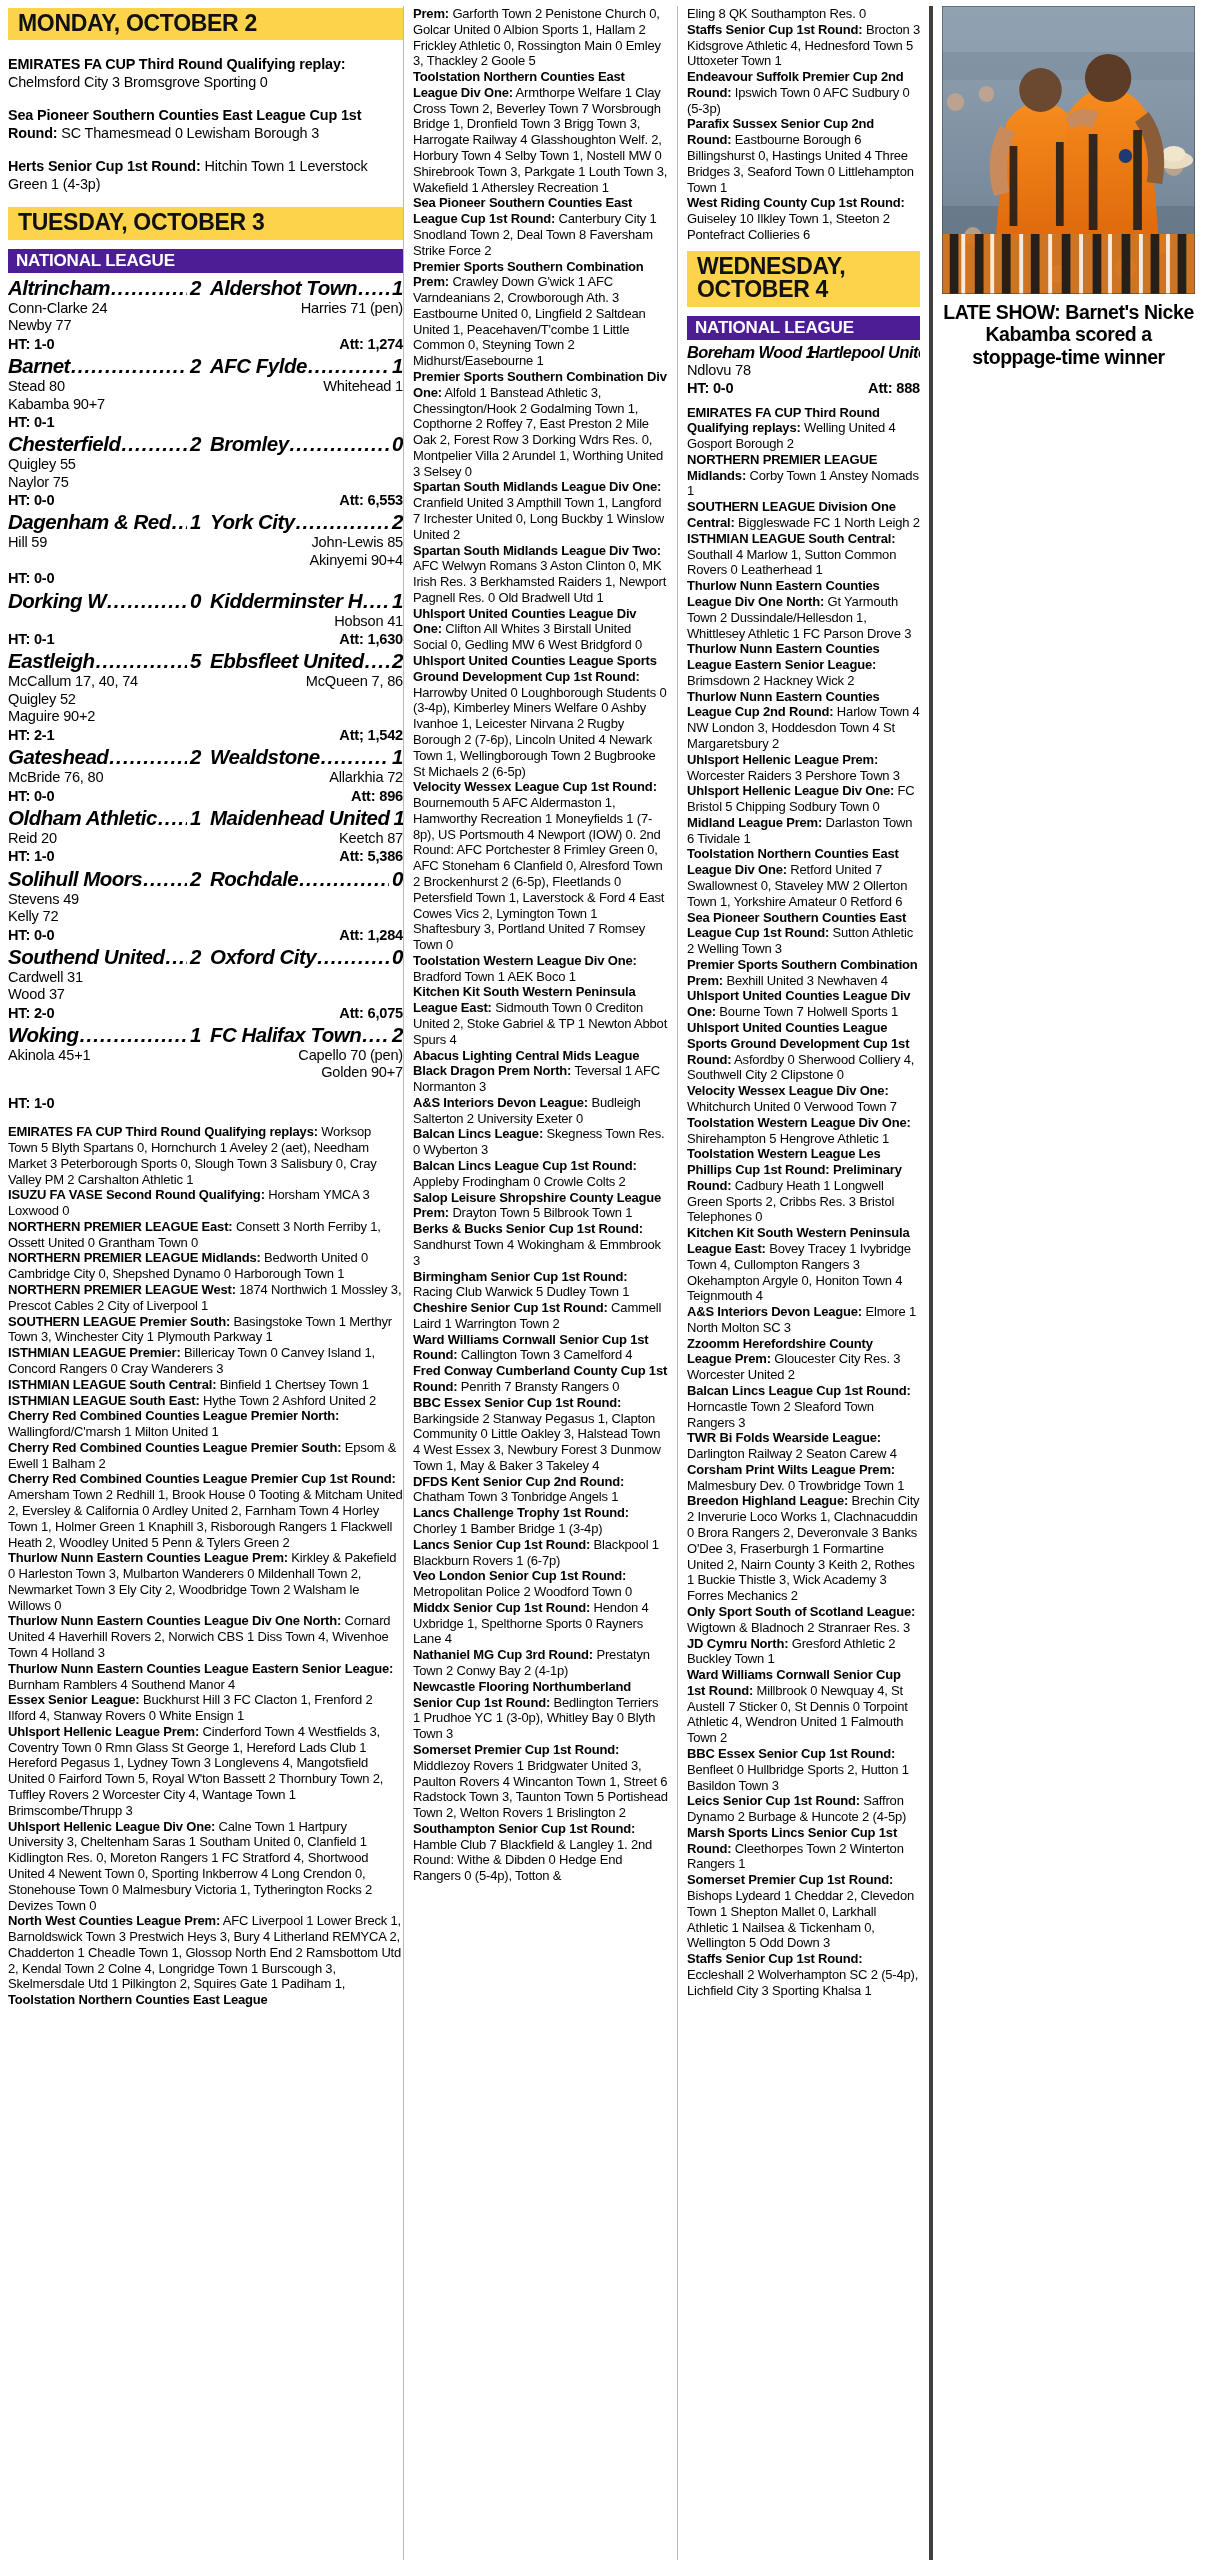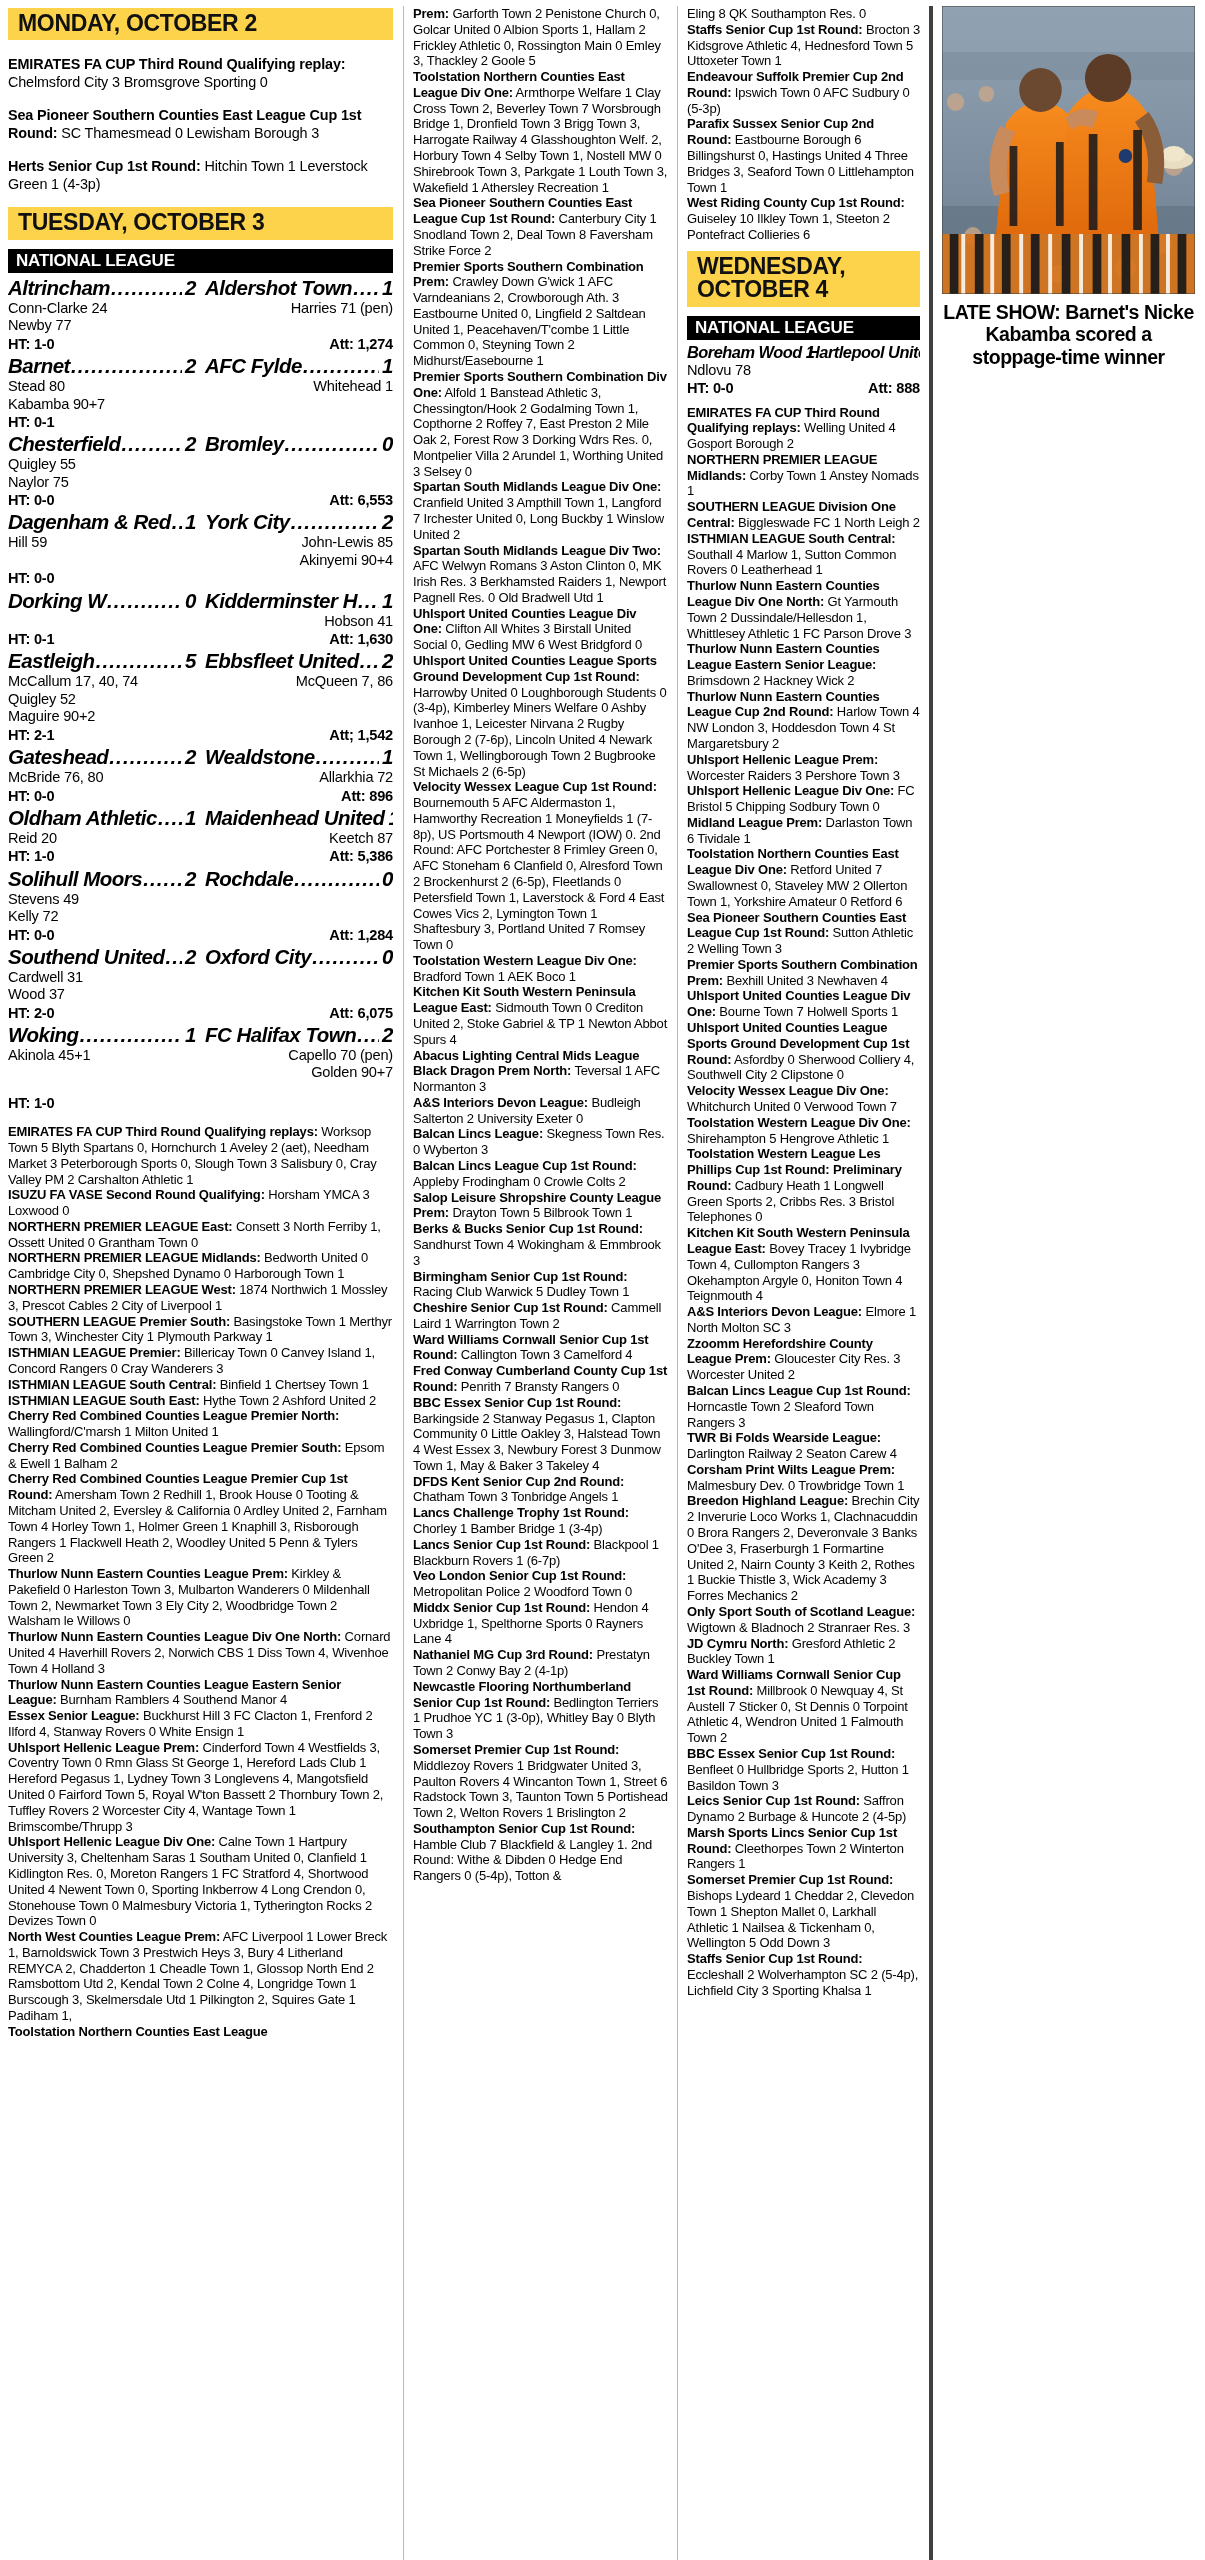--- a/index.html
+++ b/index.html
@@ -17,38 +17,38 @@
     background:#fff;
   }
   .cols{
     display:flex;
     gap:0;
     height:100%;
   }
   .col{
     box-sizing:border-box;
   }
-  .col1{width:396px;padding-right:10px;border-right:1px solid #b9b9b9;}
+  .col1{width:396px;padding-right:0;border-right:1px solid #b9b9b9;}
   .col2{width:274px;padding:0 9px;border-right:1px solid #b9b9b9;}
   .col3{width:255px;padding:0 9px;border-right:4px solid #404040;}
   .col4{width:262px;padding-left:9px;text-align:center;}
 
   
   .date-banner{
     background:#fcd34a;
     color:#111;
     font-weight:bold;
     font-size:23px;
     letter-spacing:-0.3px;
     padding:4px 8px 5px 10px;
     margin:2px 0 9px 0;
     line-height:1.02;
   }
   .comp-banner{
-    background:#000000;
+    background:#4c1d95;
     color:#fff;
     font-weight:bold;
     font-size:17px;
     letter-spacing:-0.2px;
     padding:2px 8px 3px 8px;
     margin:0 0 3px 0;
     line-height:1.12;
   }
 
   

